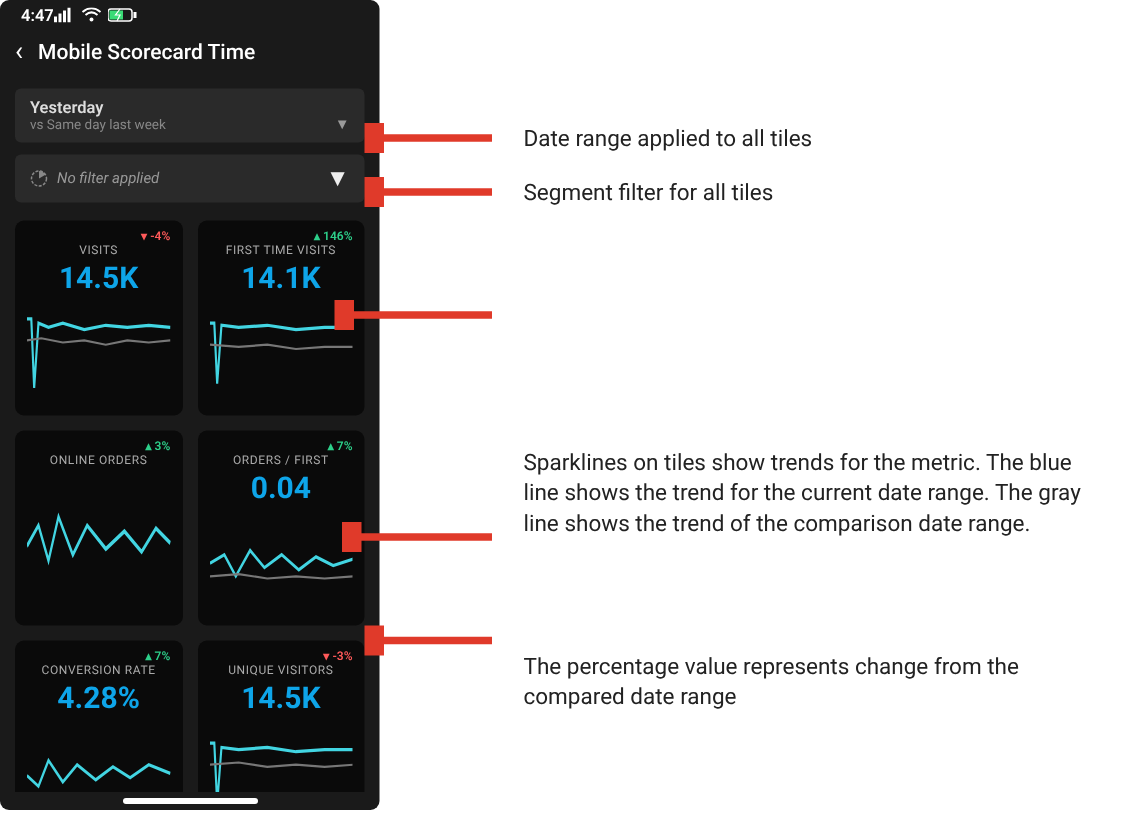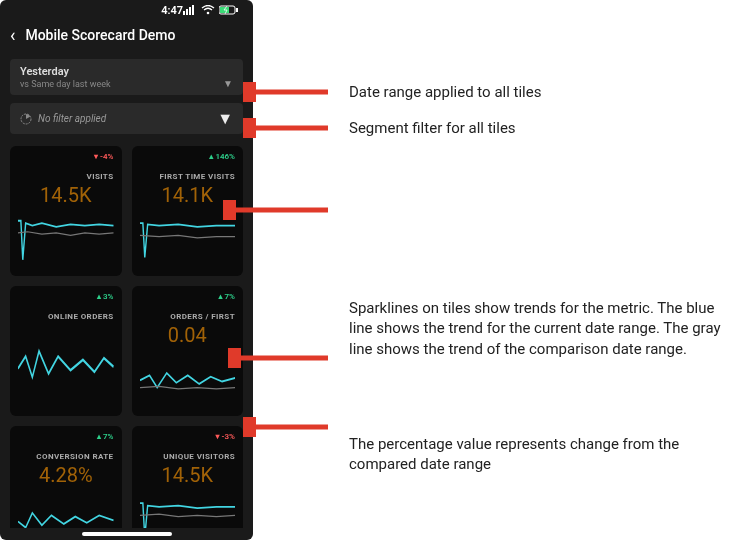--- a/index.html
+++ b/index.html
@@ -17,21 +17,21 @@
     background: #1a1a1a;
     border-radius: 6px;
     overflow: hidden;
     color: #eee;
     display: flex;
     flex-direction: column;
   }
   .status-bar {
     height: 20px;
     display: flex;
-    justify-content: flex-end;
+    justify-content: flex-start;
     align-items: center;
     padding: 0 14px;
     font-size: 11px;
     font-weight: 600;
     color: #fff;
   }
   .status-right { display: flex; align-items: center; gap: 4px; }
   .title-row {
     display: flex;
     align-items: center;
@@ -85,29 +85,29 @@
   .tile .delta {
     font-size: 8px;
     text-align: right;
     font-weight: 600;
   }
   .delta.up { color: #2dcf8a; }
   .delta.down { color: #ff5a5a; }
   .tile .metric-label {
     font-size: 8px;
     color: #aaa;
-    text-align: right;
+    text-align: center;
     letter-spacing: 0.4px;
-    margin-top: 11px;
-    font-weight: 700;
+    margin-top: 0;
+    font-weight: 400;
   }
   .tile .metric-value {
     font-size: 20px;
-    font-weight: 400;
-    color: #a16207;
+    font-weight: 700;
+    color: #0ea5e9;
     text-align: center;
     margin-top: 2px;
   }
   .tile .spark {
     flex: 1;
     margin-top: 4px;
   }
   .home-indicator {
     height: 4px;
     width: 90px;
@@ -155,21 +155,21 @@
           <rect x="0" y="1" width="16" height="8" rx="2" stroke="#fff" stroke-width="1" fill="none"></rect>
           <rect x="1" y="2" width="9" height="6" fill="#3adb76"></rect>
           <rect x="17" y="3" width="2" height="4" fill="#fff"></rect>
           <path d="M8 1 L5 5 L8 5 L6 9" stroke="#fff" stroke-width="0.8" fill="none"></path>
         </svg>
     </span>
   </div>
 
   <div class="title-row">
     <span class="chev">‹</span>
-    <span class="title">Mobile Scorecard Demo</span>
+    <span class="title">Mobile Scorecard Time</span>
   </div>
 
   <div class="selector">
     <div>
       <div class="label1">Yesterday</div>
       <div class="label2">vs Same day last week</div>
     </div>
     <span class="chev-down">▼</span>
   </div>
 

